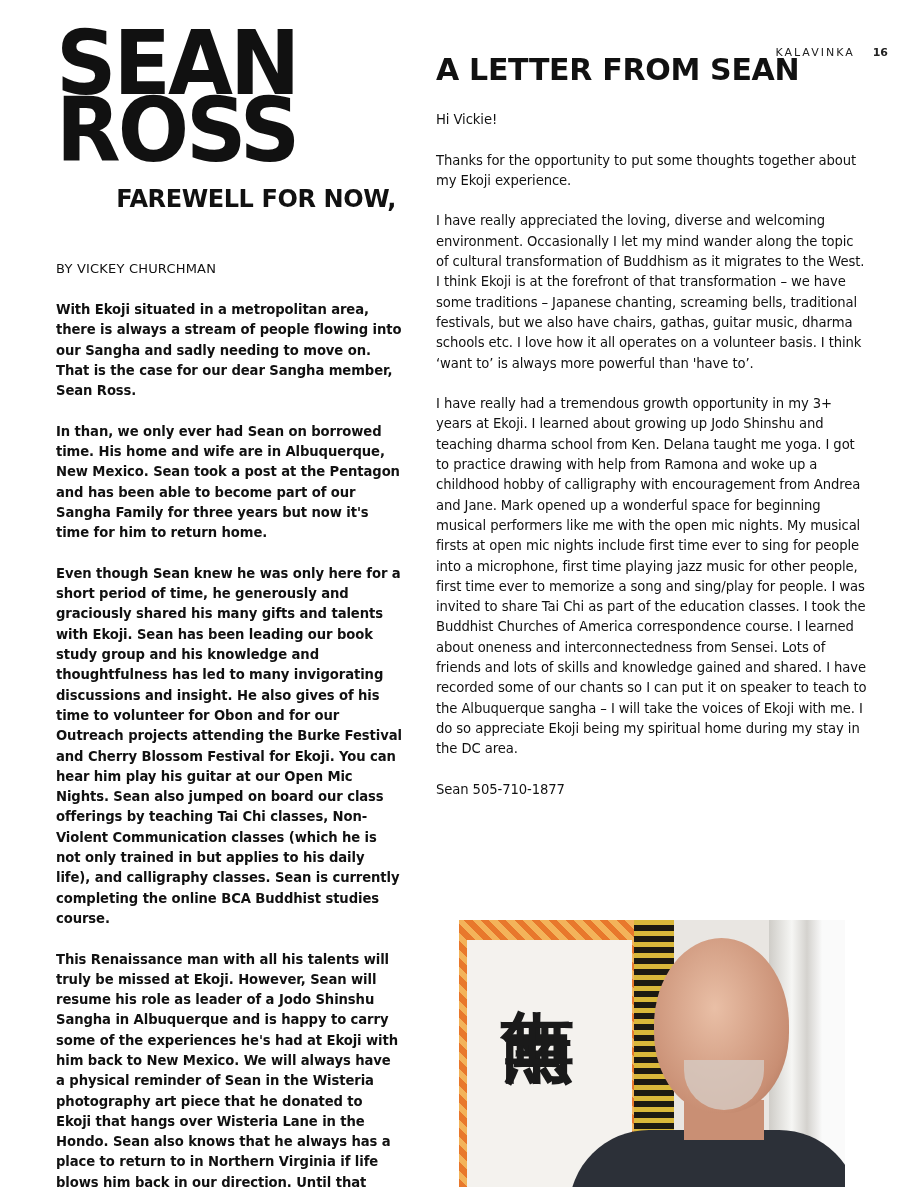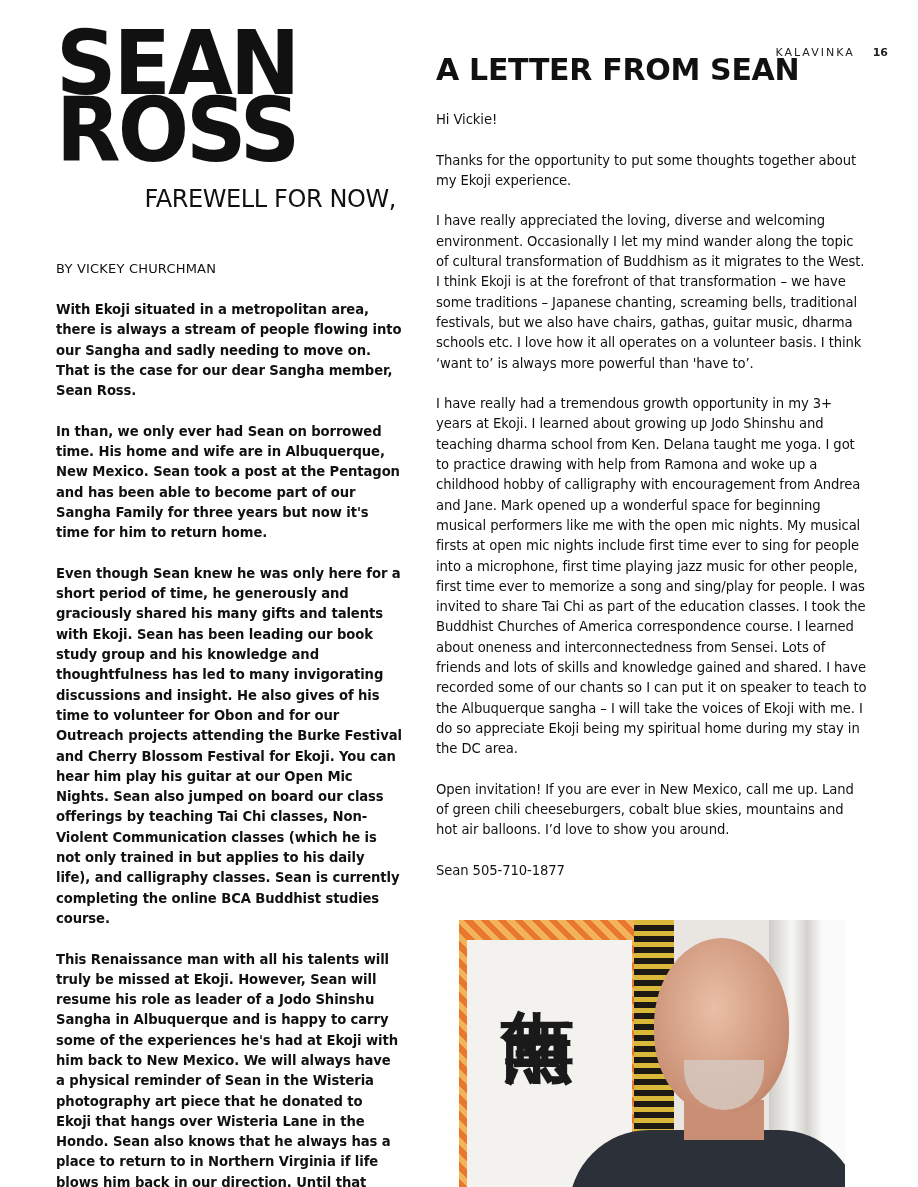--- a/index.html
+++ b/index.html
@@ -1,21 +1,21 @@
 <!DOCTYPE html>
 <html><head>
 <meta charset="utf-8">
 <style>
   html, body { margin:0; padding:0; background:#ffffff; }
   body { width:918px; height:1187px; position:relative; overflow:hidden; color:#111; font-family:"DejaVu Sans", sans-serif; }
   .runhead { position:absolute; top:46px; right:30px; font-size:11px; letter-spacing:2px; color:#222; }
   .runhead .pg { font-weight:bold; letter-spacing:0; margin-left:18px; }
   .title { position:absolute; left:56px; top:30px; font-family:"DejaVu Sans", sans-serif; font-weight:900; font-size:84px; line-height:64px; letter-spacing:-3px; transform:scaleY(1.05); transform-origin:top left; }
   .title span { display:block; }
-  .subtitle { position:absolute; left:56px; top:180px; width:340px; text-align:right; font-size:24px; line-height:38px; font-weight:400; letter-spacing:-0.4px; }
+  .subtitle { position:absolute; left:56px; top:180px; width:340px; text-align:right; font-size:24px; line-height:38px; font-weight:700; letter-spacing:-0.4px; }
   .byline { position:absolute; left:56px; top:261px; font-size:13px; letter-spacing:0.2px; }
   .col { position:absolute; font-size:13.2px; line-height:20.3px; letter-spacing:-0.1px; }
   .col p { margin:0 0 20.3px 0; }
   .left { left:56px; top:300px; width:346px;font-weight:bold; }
   .right { left:436px; top:110px; width:432px; }
   .letter-head { position:absolute; left:436px; top:52px; font-size:30px; font-weight:700; letter-spacing:-0.3px; }
   .photo { position:absolute; left:459px; top:920px; width:386px; height:267px; overflow:hidden; background:#e9e6e2; }
   .photo .scroll-border { position:absolute; left:0; top:0; width:175px; height:267px; background:repeating-linear-gradient(45deg,#e8782c 0 6px,#f3b35a 6px 12px); }
   .photo .brocade { position:absolute; left:175px; top:0; width:40px; height:220px; background:repeating-linear-gradient(0deg,#1c1a12 0 6px,#d9b83a 6px 11px); }
   .photo .paper { position:absolute; left:8px; top:20px; width:165px; height:247px; background:#f4f2ee; }
@@ -51,21 +51,20 @@
   <p>This Renaissance man with all his talents will truly be missed at Ekoji.  However, Sean will resume his role as leader of a Jodo Shinshu Sangha in Albuquerque and is happy to carry some of the experiences he's had at Ekoji with him back to New Mexico.  We will always have a physical reminder of Sean in the Wisteria photography art piece that he donated to Ekoji that hangs over Wisteria Lane in the Hondo.  Sean also knows that he always has a place to return to in Northern Virginia if life blows him back in our direction.  Until that happens, we want to thank Sean for all he's done for our Sangha and let him know he will be missed but always remembered.</p>
 </div>
 
 <div class="letter-head">A LETTER FROM SEAN</div>
 
 <div class="col right">
   <p>Hi Vickie!</p>
   <p>Thanks for the opportunity to put some thoughts together about my Ekoji experience.</p>
   <p>I have really appreciated the loving, diverse and welcoming environment.  Occasionally I let my mind wander along the topic of cultural transformation of Buddhism as it migrates to the West. I think Ekoji is at the forefront of that transformation – we have some traditions – Japanese chanting, screaming bells, traditional festivals, but we also have chairs, gathas, guitar music, dharma schools etc.  I love how it all operates on a volunteer basis.  I think ‘want to’ is always more powerful than 'have to’.</p>
   <p>I have really had a tremendous growth opportunity in my 3+ years at Ekoji.  I learned about growing up Jodo Shinshu and teaching dharma school from Ken.  Delana taught me yoga.  I got to practice drawing with help from Ramona and woke up a childhood hobby of calligraphy with encouragement from Andrea and Jane.  Mark opened up a wonderful space for beginning musical performers like me with the open mic nights.  My musical firsts at open mic nights include first time ever to sing for people into a microphone, first time playing jazz music for other people, first time ever to memorize a song and sing/play for people.  I was invited to share Tai Chi as part of the education classes.  I took the Buddhist Churches of America correspondence course. I learned about oneness and interconnectedness from Sensei. Lots of friends and lots of skills and knowledge gained and shared.  I have recorded some of our chants so I can put it on speaker to teach to the Albuquerque sangha – I will take the voices of Ekoji with me.  I do so appreciate Ekoji being my spiritual home during my stay in the DC area.</p>
-  <p>Open invitation!  If you are ever in New Mexico, call me up.  Land of green chili cheeseburgers, cobalt blue skies, mountains and hot air balloons.  I’d love to show you around.</p>
   <p>Sean  505-710-1877</p>
 </div>
 
 <div class="photo">
   <div class="scroll-border"></div>
   <div class="paper"></div>
   <div class="kanji" style="writing-mode:vertical-rl;">南無</div>
   <div class="brocade"></div>
   <div class="window"></div>
   <div class="shirt"></div>

